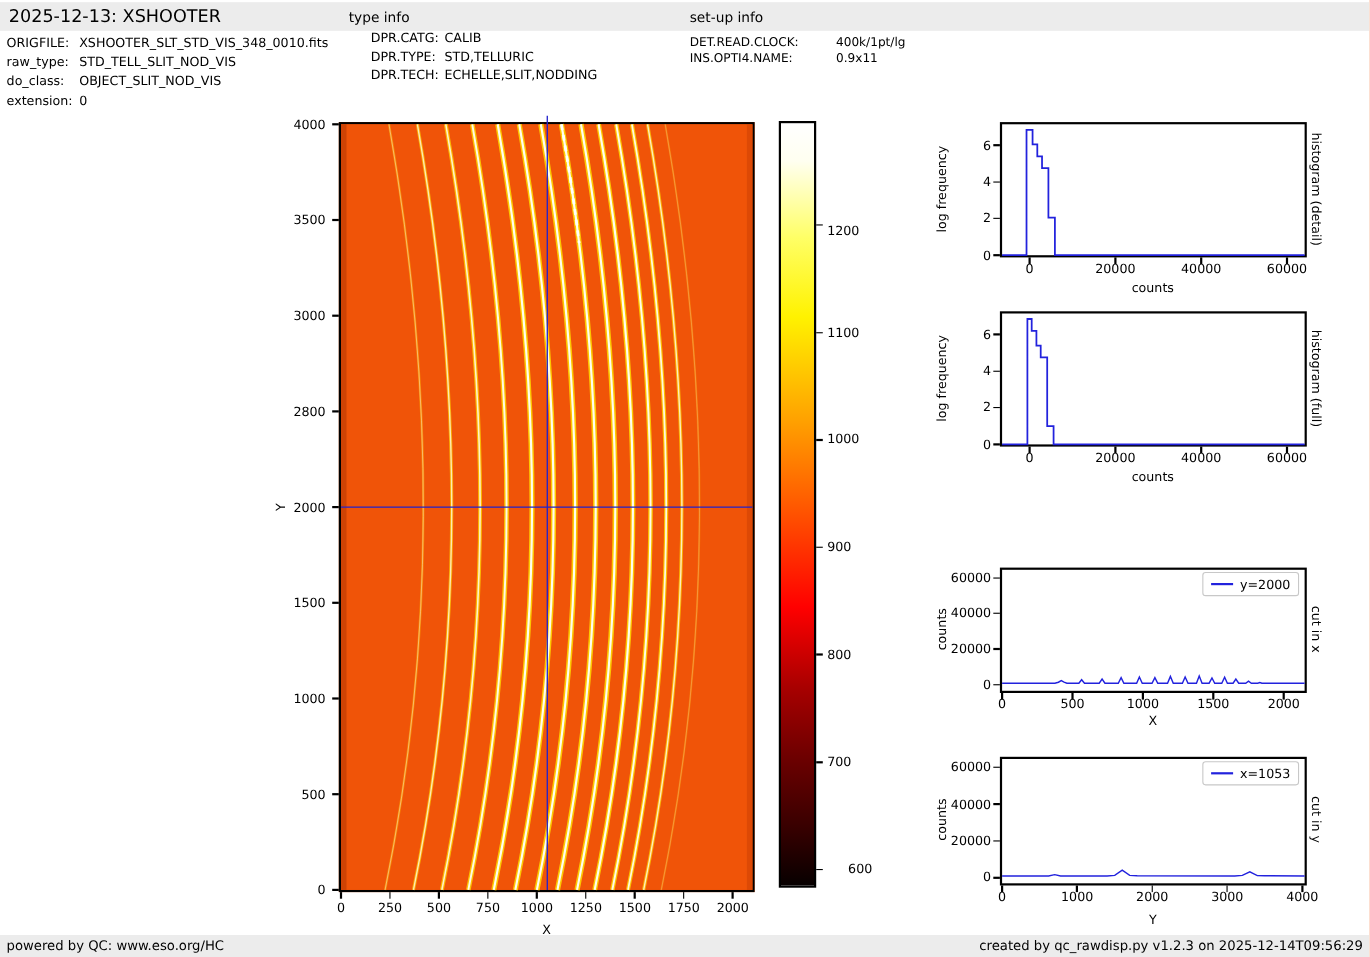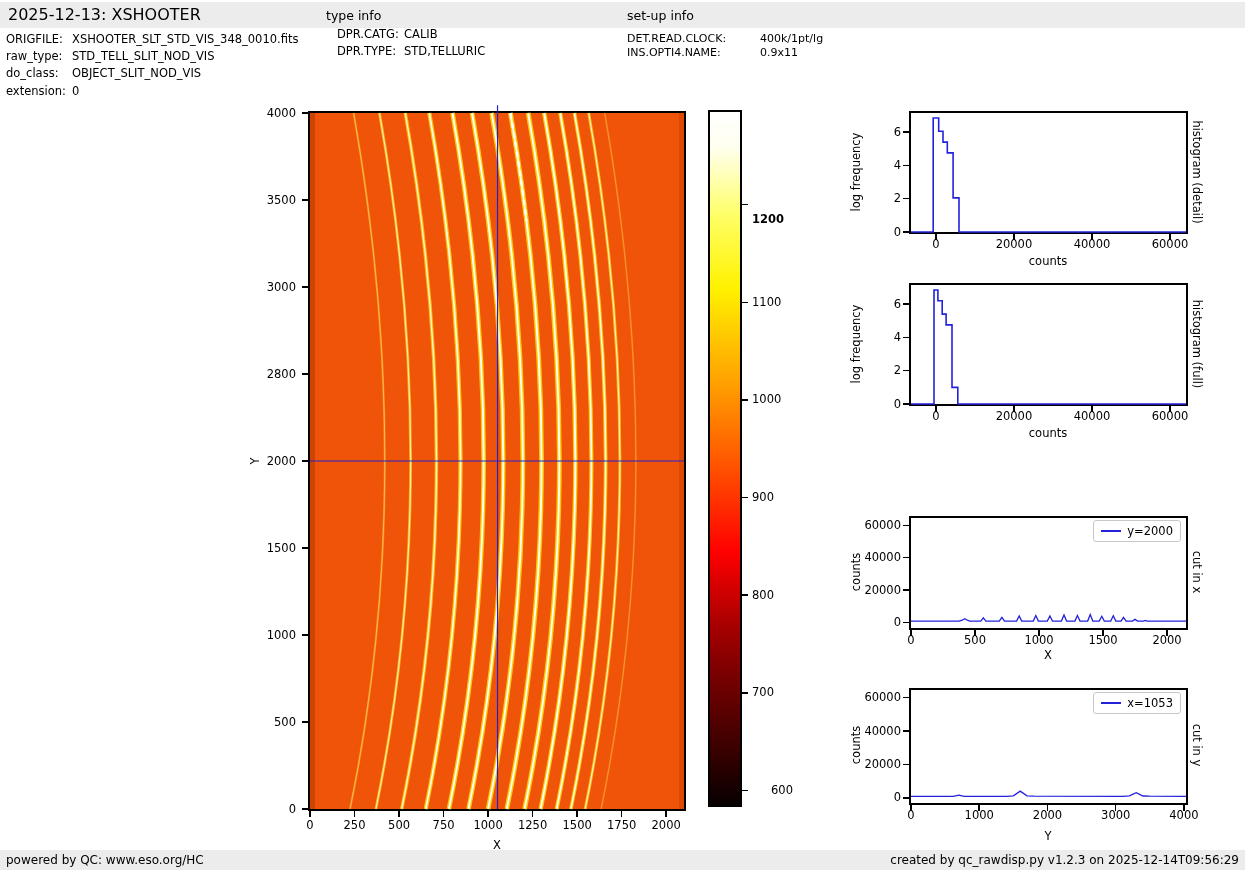--- a/index.html
+++ b/index.html
@@ -27,32 +27,33 @@
           display:flex;align-items:center;gap:6px;padding:0 7px;font-size:11.5px;color:#000;z-index:5;}
   .legend .lline{width:20px;height:2px;background:#2222dd;}
   .foot{position:absolute;top:850px;height:20px;line-height:20px;font-size:12px;color:#000;}
 </style>
 </head>
 <body>
 
 <div id="page">
   <div class="topbar"></div>
   <div class="title">2025-12-13: XSHOOTER</div>
-  <div class="sechead" style="left:326px;">type info</div>
+  <div class="sechead" style="left:317px;">type info</div>
   <div class="sechead" style="left:627px;">set-up info</div>
 
   <div class="meta" id="meta-file" style="left:6px;top:31px;--lw:66px;">
       <div><span class="lab">ORIGFILE:</span><span>XSHOOTER_SLT_STD_VIS_348_0010.fits</span></div>
       <div><span class="lab">raw_type:</span><span>STD_TELL_SLIT_NOD_VIS</span></div>
       <div><span class="lab">do_class:</span><span>OBJECT_SLIT_NOD_VIS</span></div>
       <div><span class="lab">extension:</span><span>0</span></div>
     </div>
   <div class="meta" id="meta-type" style="left:337px;top:26px;--lw:67px;">
       <div><span class="lab">DPR.CATG:</span><span>CALIB</span></div>
       <div><span class="lab">DPR.TYPE:</span><span>STD,TELLURIC</span></div>
+      <div><span class="lab">DPR.TECH:</span><span>ECHELLE,SLIT,NODDING</span></div>
     </div>
   <div class="meta small" id="meta-setup" style="left:627px;top:32px;--lw:133px;">
       <div><span class="lab">DET.READ.CLOCK:</span><span>400k/1pt/lg</span></div>
       <div><span class="lab">INS.OPTI4.NAME:</span><span>0.9x11</span></div>
     </div>
 
   <div class="panel" style="left:308px;top:111px;width:378px;height:700px;background:#f05408;">
     <svg id="svg-main" viewBox="0 0 2100 4000" preserveAspectRatio="none">
         <rect x="0" y="0" width="2100" height="4000" fill="#f05408"></rect>
         <rect x="0" y="0" width="28" height="4000" fill="#b43402" opacity="0.55"></rect>
@@ -255,14 +256,14 @@
     <div class="tlab" style="left: 752px; top: 685.254px;">700</div>
     <div class="tick" style="left: 742px; top: 594.398px; width: 6px; height: 1.5px;"></div>
     <div class="tlab" style="left: 752px; top: 587.648px;">800</div>
     <div class="tick" style="left: 742px; top: 496.792px; width: 6px; height: 1.5px;"></div>
     <div class="tlab" style="left: 752px; top: 490.042px;">900</div>
     <div class="tick" style="left: 742px; top: 399.187px; width: 6px; height: 1.5px;"></div>
     <div class="tlab" style="left: 752px; top: 392.437px;">1000</div>
     <div class="tick" style="left: 742px; top: 301.581px; width: 6px; height: 1.5px;"></div>
     <div class="tlab" style="left: 752px; top: 294.831px;">1100</div>
     <div class="tick" style="left: 742px; top: 203.975px; width: 6px; height: 1.5px;"></div>
-    <div class="tlab" style="left: 752px; top: 212px; font-weight: bold;">1200</div>
+    <div class="tlab" style="left: 752px; top: 203px;">1200</div>
   </div>
 
 </body></html>

